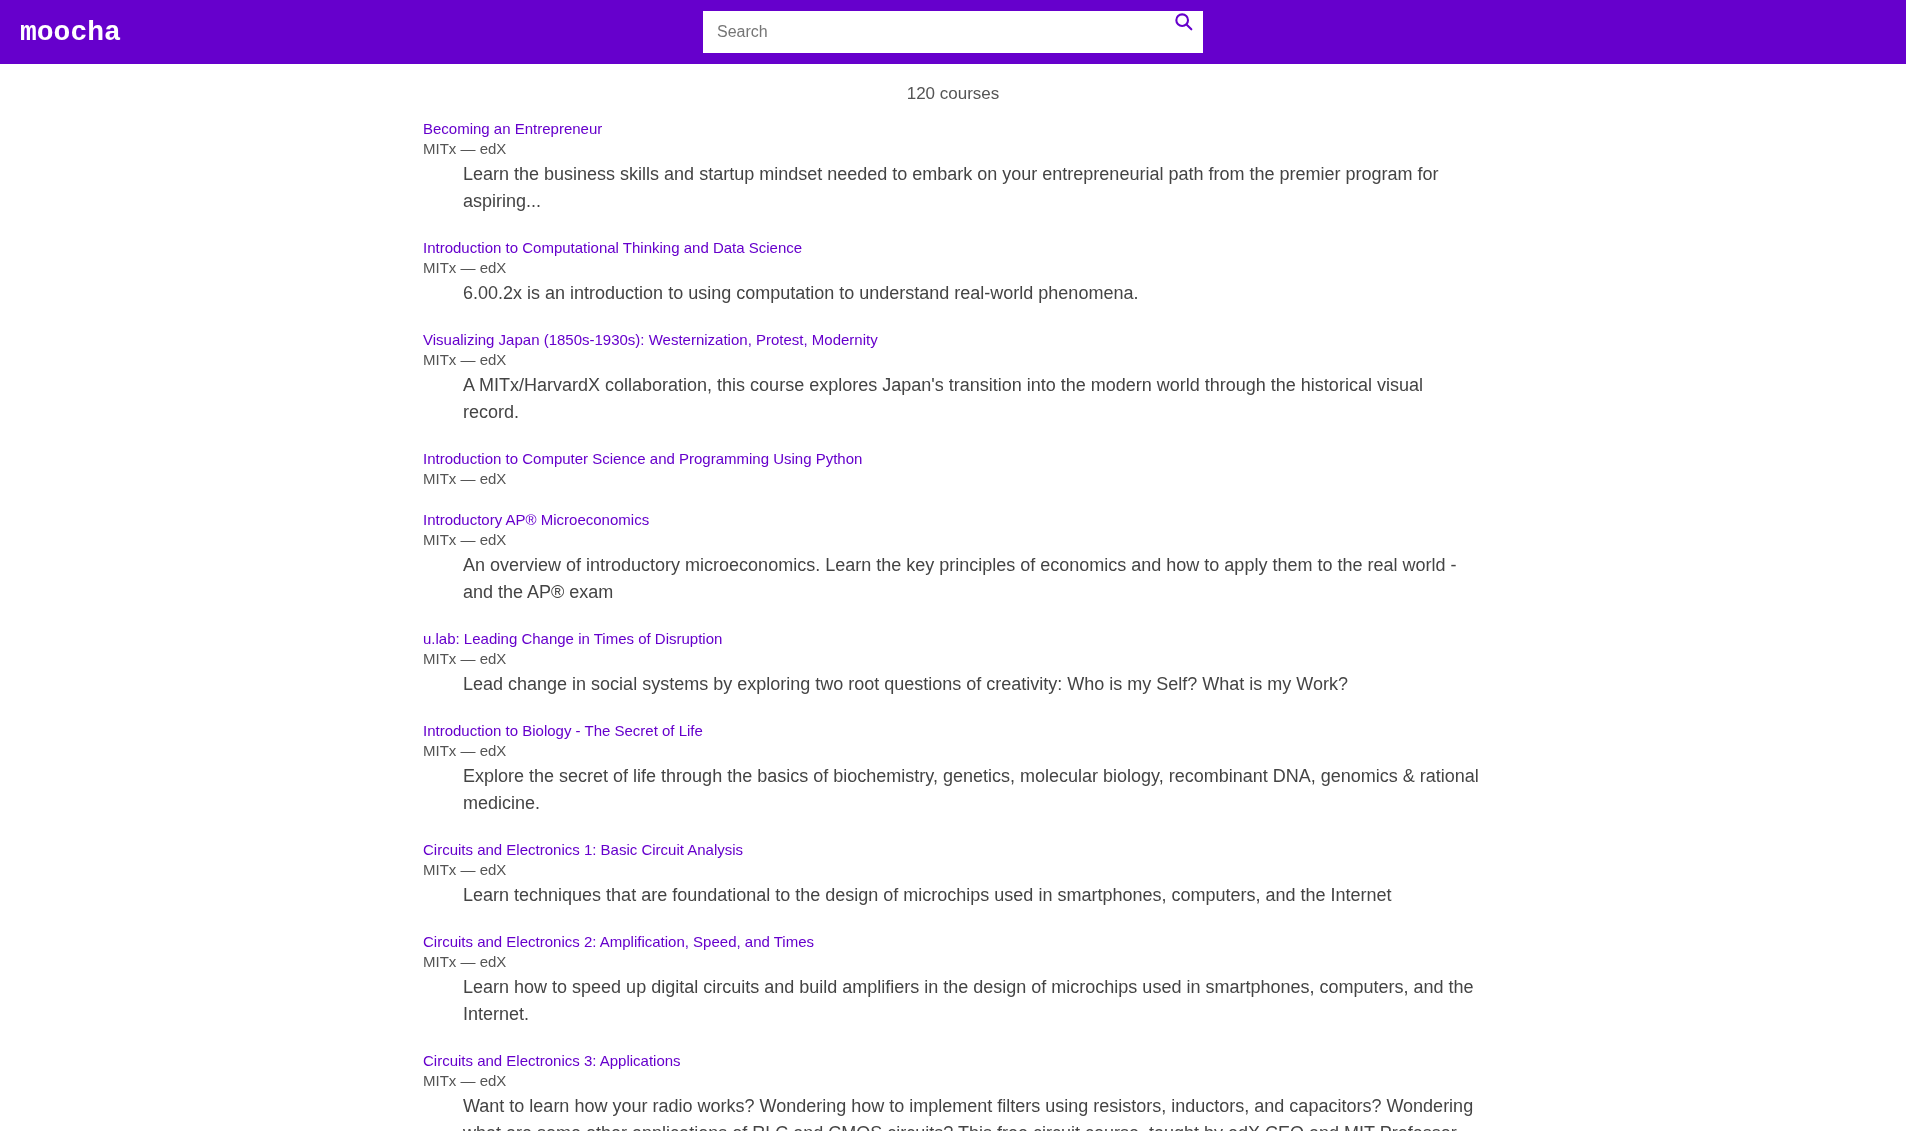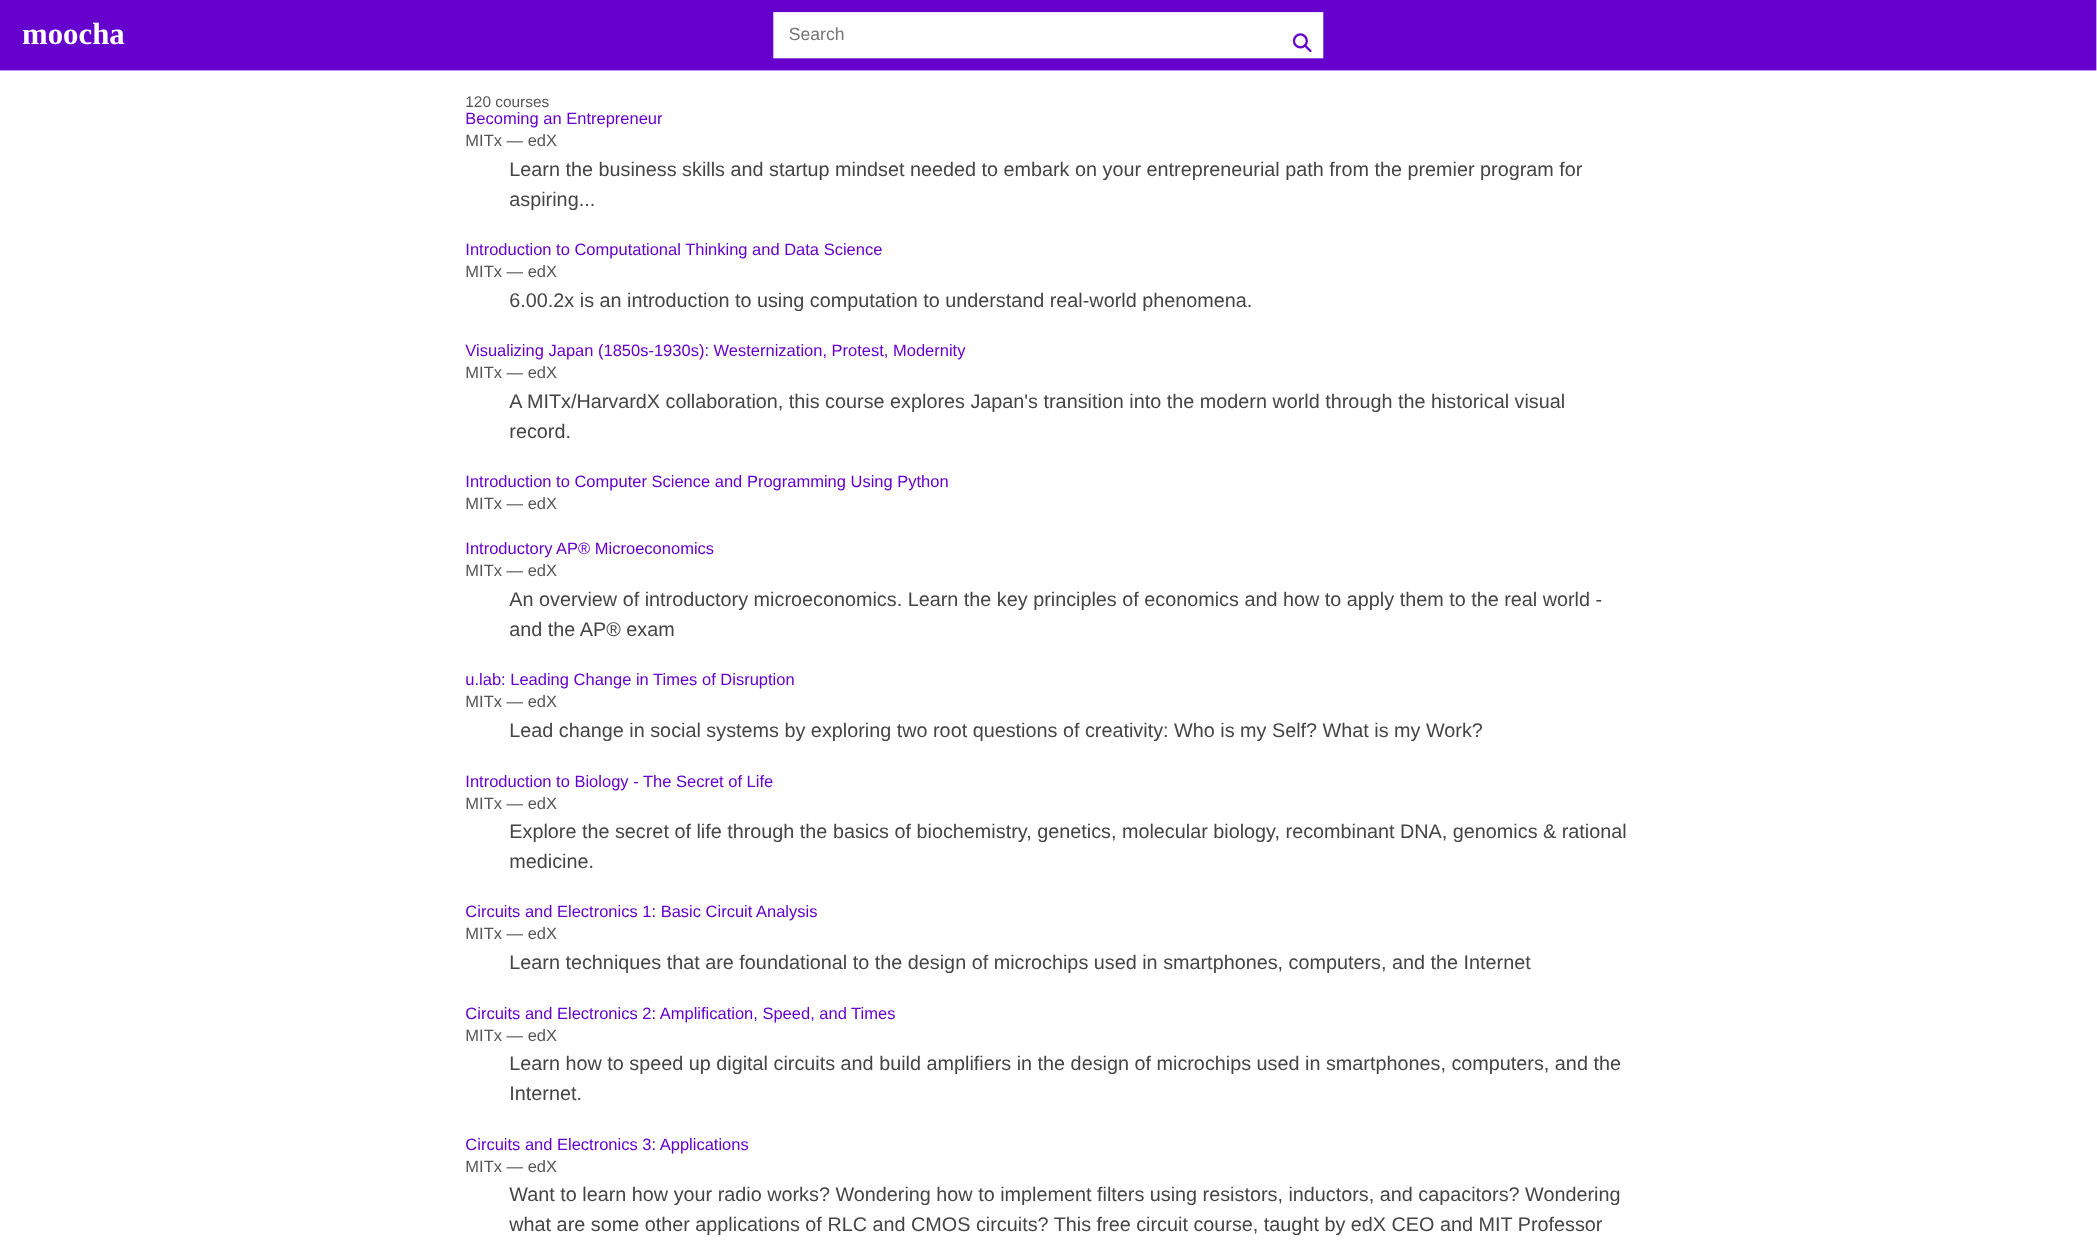--- a/index.html
+++ b/index.html
@@ -10,42 +10,42 @@
       background: #6600cc;
       padding: 0 20px;
       height: 64px;
       display: flex;
       align-items: center;
     }
     #logo {
       color: #fff;
       font-size: 28px;
       font-weight: bold;
-      font-family: Liberation Serif, serif;
+      font-family: Liberation Mono, monospace;
       margin-right: auto;
       flex: 0 0 auto;
     }
     #search-container {
       flex: 0 0 auto;
       position: absolute;
       left: 50%;
       transform: translateX(-50%);
     }
     #search-input {
       width: 500px;
       height: 42px;
       padding: 0 40px 0 14px;
       font-size: 16px;
       border: none;
       outline: none;
       background: #fff;
     }
     #search-box {
       display: flex;
-      align-items: flex-end;
+      align-items: flex-start;
       position: relative;
       background: #fef9c3;
     }
     #search-icon-btn {
       position: absolute;
       right: 10px;
       background: none;
       border: none;
       cursor: pointer;
       color: #6600cc;
@@ -53,22 +53,23 @@
     }
 
     
     #main {
       max-width: 1060px;
       margin: 0 auto;
       padding: 20px 0;
     }
     #course-count {
       color: #555;
-      font-size: 14px;
-      margin-bottom: 0;
+      font-size: 17px;
+      margin-bottom: 16px;
+      text-align: center;
     }
     .course-item {
       margin-bottom: 24px;
     }
     .course-title {
       color: #6600cc;
       font-size: 15px;
       text-decoration: none;
       font-weight: normal;
       cursor: pointer;

